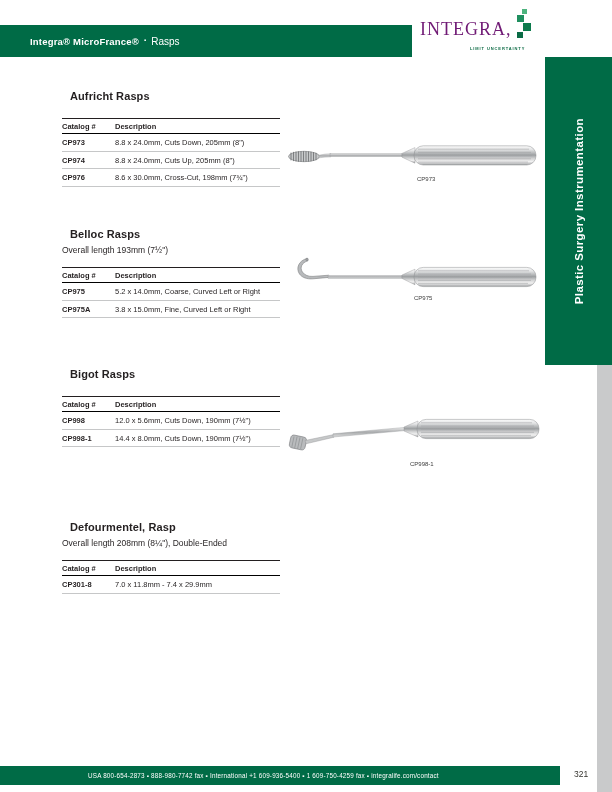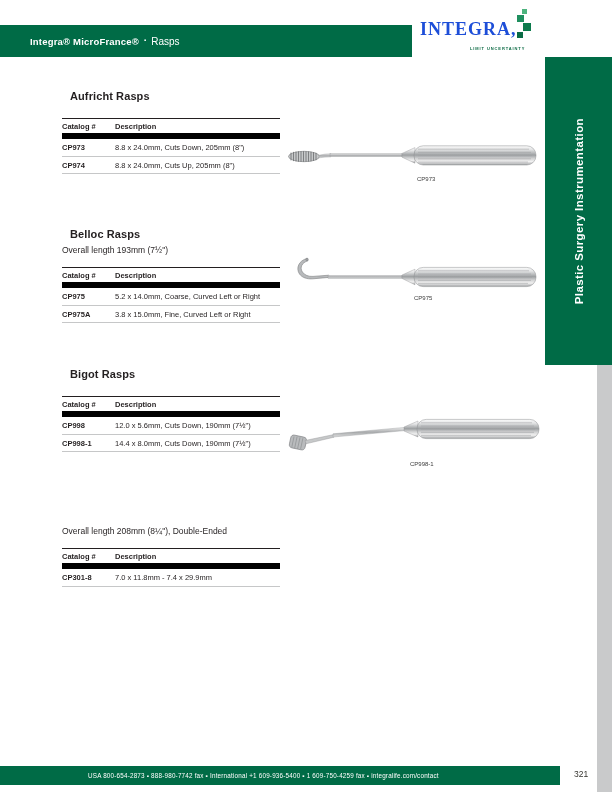--- a/index.html
+++ b/index.html
@@ -5,40 +5,40 @@
   html,body{margin:0;padding:0;}
   body{width:612px;height:792px;background:#fff;font-family:"Liberation Sans",sans-serif;color:#231f20;position:relative;overflow:hidden;}
   .abs{position:absolute;}
 
   .header-bar{left:0;top:25px;width:545px;height:32px;background:#006B46;display:flex;align-items:center;padding-left:30px;box-sizing:border-box;color:#fff;}
   .header-brand{font-size:9.5px;font-weight:bold;letter-spacing:0.2px;}
   .header-bullet{font-size:6px;margin:0 5px;position:relative;top:-1px;}
   .header-section{font-size:10px;}
 
   .logo-box{left:412px;top:8px;width:133px;height:49px;background:#fff;}
-  .logo-wordmark{position:absolute;left:8px;top:11px;font-family:"Liberation Serif",serif;font-weight:bold;font-size:18px;letter-spacing:1px;color:#1d4ed8;}
+  .logo-wordmark{position:absolute;left:8px;top:11px;font-family:"Liberation Serif",serif;font-weight:normal;font-size:18px;letter-spacing:1px;color:#701a75;}
   .logo-sq{position:absolute;}
   .sq-a{left:110px;top:1px;width:5px;height:5px;background:#4db37e;}
   .sq-b{left:105px;top:7px;width:7px;height:7px;background:#1f8f5f;}
   .sq-c{left:111px;top:15px;width:8px;height:8px;background:#0c7a4c;}
   .sq-d{left:105px;top:24px;width:6px;height:6px;background:#0a6b45;}
   .logo-tagline{position:absolute;left:58px;top:38px;font-size:4px;letter-spacing:0.9px;color:#0d6b45;font-weight:bold;}
 
   .sidebar{left:545px;top:57px;width:67px;height:308px;background:#006B46;display:flex;align-items:center;justify-content:center;}
   .side-label{writing-mode:vertical-rl;transform:rotate(180deg);font-size:11.5px;font-weight:bold;color:#fff;letter-spacing:0.4px;white-space:nowrap;}
   .gray-strip{left:597px;top:365px;width:15px;height:427px;background:#c9cacb;}
 
   .section{left:62px;width:480px;}
   .sec-title{font-size:11px;font-weight:bold;color:#231f20;letter-spacing:0.1px;margin-left:8px;}
   .sec-subtitle{font-size:8.5px;margin-top:5px;color:#231f20;}
   .mt16{margin-top:16px;}
   .mt12{margin-top:12px;}
 
   table.spec{border-collapse:collapse;width:218px;}
-  table.spec thead tr{border-top:1.5px solid #231f20;border-bottom:6px solid #000000;}
+  table.spec thead tr{border-top:1.5px solid #231f20;border-bottom:1px solid #000000;}
   table.spec th{text-align:left;font-size:7.5px;padding:3px 0 2px;}
   table.spec td{font-size:7.5px;padding:4px 0 3.5px;vertical-align:top;}
   table.spec tbody tr{border-bottom:0.7px solid #c6c7c8;}
   .col-cat{width:53px;}
   td.cat{font-weight:bold;}
 
   .illus{position:absolute;}
   .img-label{position:absolute;font-size:6px;color:#3c3c3c;}
 
   .footer-bar{left:0;top:766px;width:560px;height:19px;background:#006B46;color:#fff;display:flex;align-items:center;padding-left:88px;box-sizing:border-box;font-size:6.3px;letter-spacing:0.2px;}
@@ -77,20 +77,24 @@
       </tr>
     </thead>
     <tbody>
       <tr>
         <td class="cat">CP973</td>
         <td>8.8 x 24.0mm, Cuts Down, 205mm (8")</td>
       </tr>
       <tr>
         <td class="cat">CP974</td>
         <td>8.8 x 24.0mm, Cuts Up, 205mm (8")</td>
+      </tr>
+      <tr>
+        <td class="cat">CP976</td>
+        <td>8.6 x 30.0mm, Cross-Cut, 198mm (7¾")</td>
       </tr>
     </tbody>
   </table>
 </div>
 
 <div class="illus" style="left:283px;top:142px;">
   <svg width="257" height="26" viewBox="0 0 257 26">
     <defs>
       <linearGradient id="hg1" x1="0" y1="0" x2="0" y2="1">
         <stop offset="0" stop-color="#fbfbfb"></stop>
@@ -213,20 +217,21 @@
     <polygon points="21,28.5 50,22.5 50,25.2 22,31.8" fill="#c6c8c9" stroke="#8f9193" stroke-width="0.4"></polygon>
     <polygon points="49,21.8 121,15.4 121,18.6 49,25" fill="url(#sg3)" stroke="#96989a" stroke-width="0.4"></polygon>
     <polygon points="120,15 134,9 134,25 120,19" fill="url(#hg3)" stroke="#8f9193" stroke-width="0.4"></polygon>
     <rect x="133" y="7.4" width="122" height="19.2" rx="9.2" fill="url(#hg3)" stroke="#8f9193" stroke-width="0.5"></rect>
     <path d="M137 10.8H248M137 14H250M137 17.2H251M137 20.4H250M137 23.4H247" stroke="#9ea0a2" stroke-width="0.6" opacity="0.85" fill="none"></path>
   </svg>
 </div>
 <div class="img-label" style="left:410px;top:461px;">CP998-1</div>
 
 <div class="abs section" style="top:521px;">
+  <div class="sec-title">Defourmentel, Rasp</div>
   <div class="sec-subtitle">Overall length 208mm (8¼"), Double-Ended</div>
   <table class="spec mt12">
     <thead>
       <tr>
         <th class="col-cat">Catalog #</th>
         <th>Description</th>
       </tr>
     </thead>
     <tbody>
       <tr>

